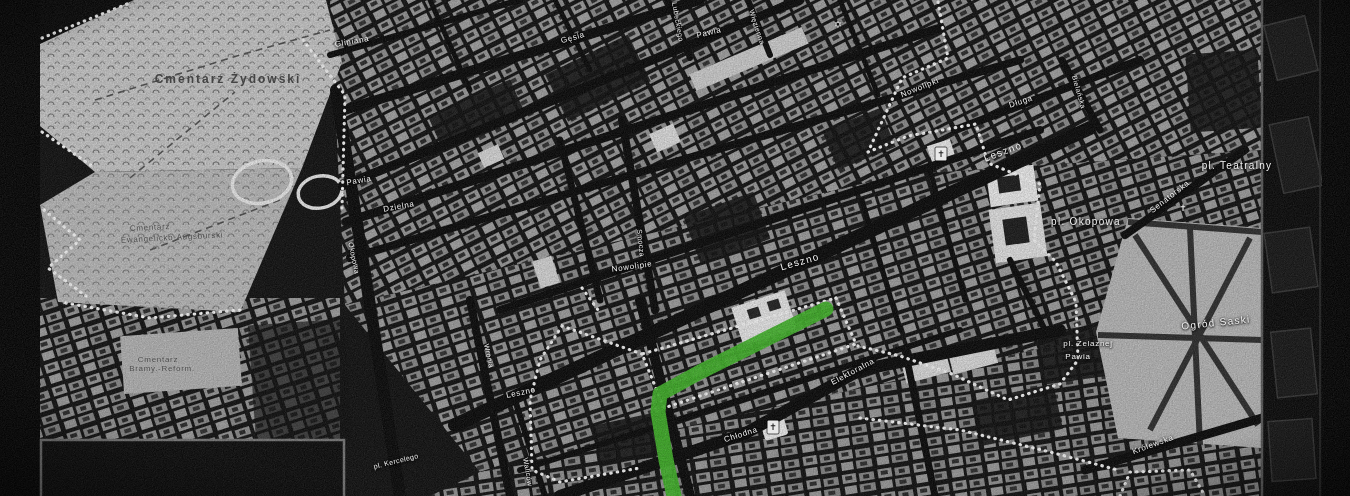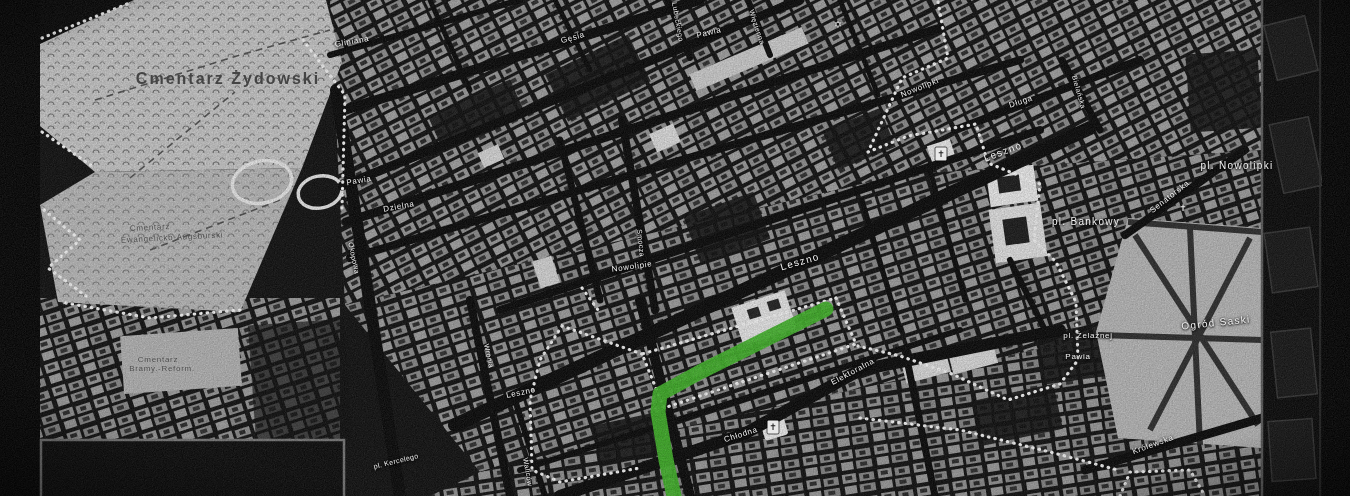--- a/index.html
+++ b/index.html
@@ -6,21 +6,21 @@
   #stage{position:relative;width:1350px;height:496px;overflow:hidden;background:#101010;
          font-family:"Liberation Sans",sans-serif;}
   #stage svg.base{position:absolute;left:0;top:0;}
   .lbl{position:absolute;transform:translate(-50%,-50%) rotate(var(--r,0deg));
        white-space:nowrap;font-family:"Liberation Sans",sans-serif;line-height:1;}
   .w{color:#f2f2f2;text-shadow:0 1px 2px rgba(0,0,0,.95),0 0 3px rgba(0,0,0,.85);}
   .d{color:#4a4a4a;text-shadow:0 0 1px rgba(255,255,255,.25);}
   .xs{font-size:7px;letter-spacing:.4px;}
   .sm{font-size:8px;letter-spacing:.7px;}
   .md{font-size:10px;letter-spacing:1.3px;}
-  .lg{font-size:16px;letter-spacing:2px;font-weight:bold;color:#444;}
+  .lg{font-size:12px;letter-spacing:2px;font-weight:bold;color:#444;}
   .two{text-align:center;}
   .icon{position:absolute;transform:translate(-50%,-50%);line-height:1;}
   .icon.star{color:#ececec;font-size:10px;text-shadow:0 0 2px #000;}
   .icon.church{width:11px;height:13px;background:#e9e9e9;color:#1c1c1c;font-size:9px;
        display:flex;align-items:center;justify-content:center;border-radius:1px;
        box-shadow:0 0 0 1px rgba(0,0,0,.6);}
   .icon.church.bare{background:transparent;color:#ededed;box-shadow:none;text-shadow:0 0 2px #000;}
 </style>
 </head>
 <body>
@@ -226,25 +226,25 @@
   <span class="lbl w sm" style="left:359px;top:181px;--r:-10deg">Pawia</span>
   <span class="lbl w sm" style="left:399px;top:207px;--r:-10deg">Dzielna</span>
   <span class="lbl w xs" style="left:354px;top:258px;--r:78deg">Okopowa</span>
   <span class="lbl w xs" style="left:641px;top:243px;--r:84deg">Smocza</span>
   <span class="lbl w sm" style="left:632px;top:267px;--r:-8deg">Nowolipie</span>
   <span class="lbl w md" style="left:800px;top:262px;--r:-16deg">Leszno</span>
   <span class="lbl w md" style="left:1003px;top:152px;--r:-20deg">Leszno</span>
   <span class="lbl w sm" style="left:920px;top:88px;--r:-22deg">Nowolipki</span>
   <span class="lbl w sm" style="left:1021px;top:102px;--r:-18deg">Długa</span>
   <span class="lbl w xs" style="left:1079px;top:92px;--r:74deg">Bielańska</span>
-  <span class="lbl w md" style="left:1237px;top:166px">pl. Nowolipki</span>
+  <span class="lbl w md" style="left:1237px;top:166px">pl. Teatralny</span>
   <span class="lbl w sm" style="left:1170px;top:197px;--r:-38deg">Senatorska</span>
-  <span class="lbl w md" style="left:1086px;top:222px">pl. Bankowy</span>
+  <span class="lbl w md" style="left:1086px;top:222px">pl. Okopowa</span>
   <span class="lbl w md" style="left:1216px;top:323px;--r:-6deg">Ogród Saski</span>
-  <span class="lbl w sm" style="left:1088px;top:336px">pl. Żelaznej</span>
+  <span class="lbl w sm" style="left:1088px;top:344px">pl. Żelaznej</span>
   <span class="lbl w sm" style="left:1078px;top:357px">Pawia</span>
   <span class="lbl w sm" style="left:1153px;top:445px;--r:-20deg">Królewska</span>
   <span class="lbl w sm" style="left:853px;top:372px;--r:-28deg">Elektoralna</span>
   <span class="lbl w sm" style="left:741px;top:435px;--r:-18deg">Chłodna</span>
   <span class="lbl w xs" style="left:396px;top:461px;--r:-14deg">pl. Kercelego</span>
   <span class="lbl w xs" style="left:489px;top:356px;--r:78deg">Wronia</span>
   <span class="lbl w sm" style="left:521px;top:393px;--r:-12deg">Leszno</span>
   <span class="lbl w xs" style="left:528px;top:472px;--r:80deg">Waliców</span>
 
   <span class="icon star" style="left:838px;top:25px">✡</span>

